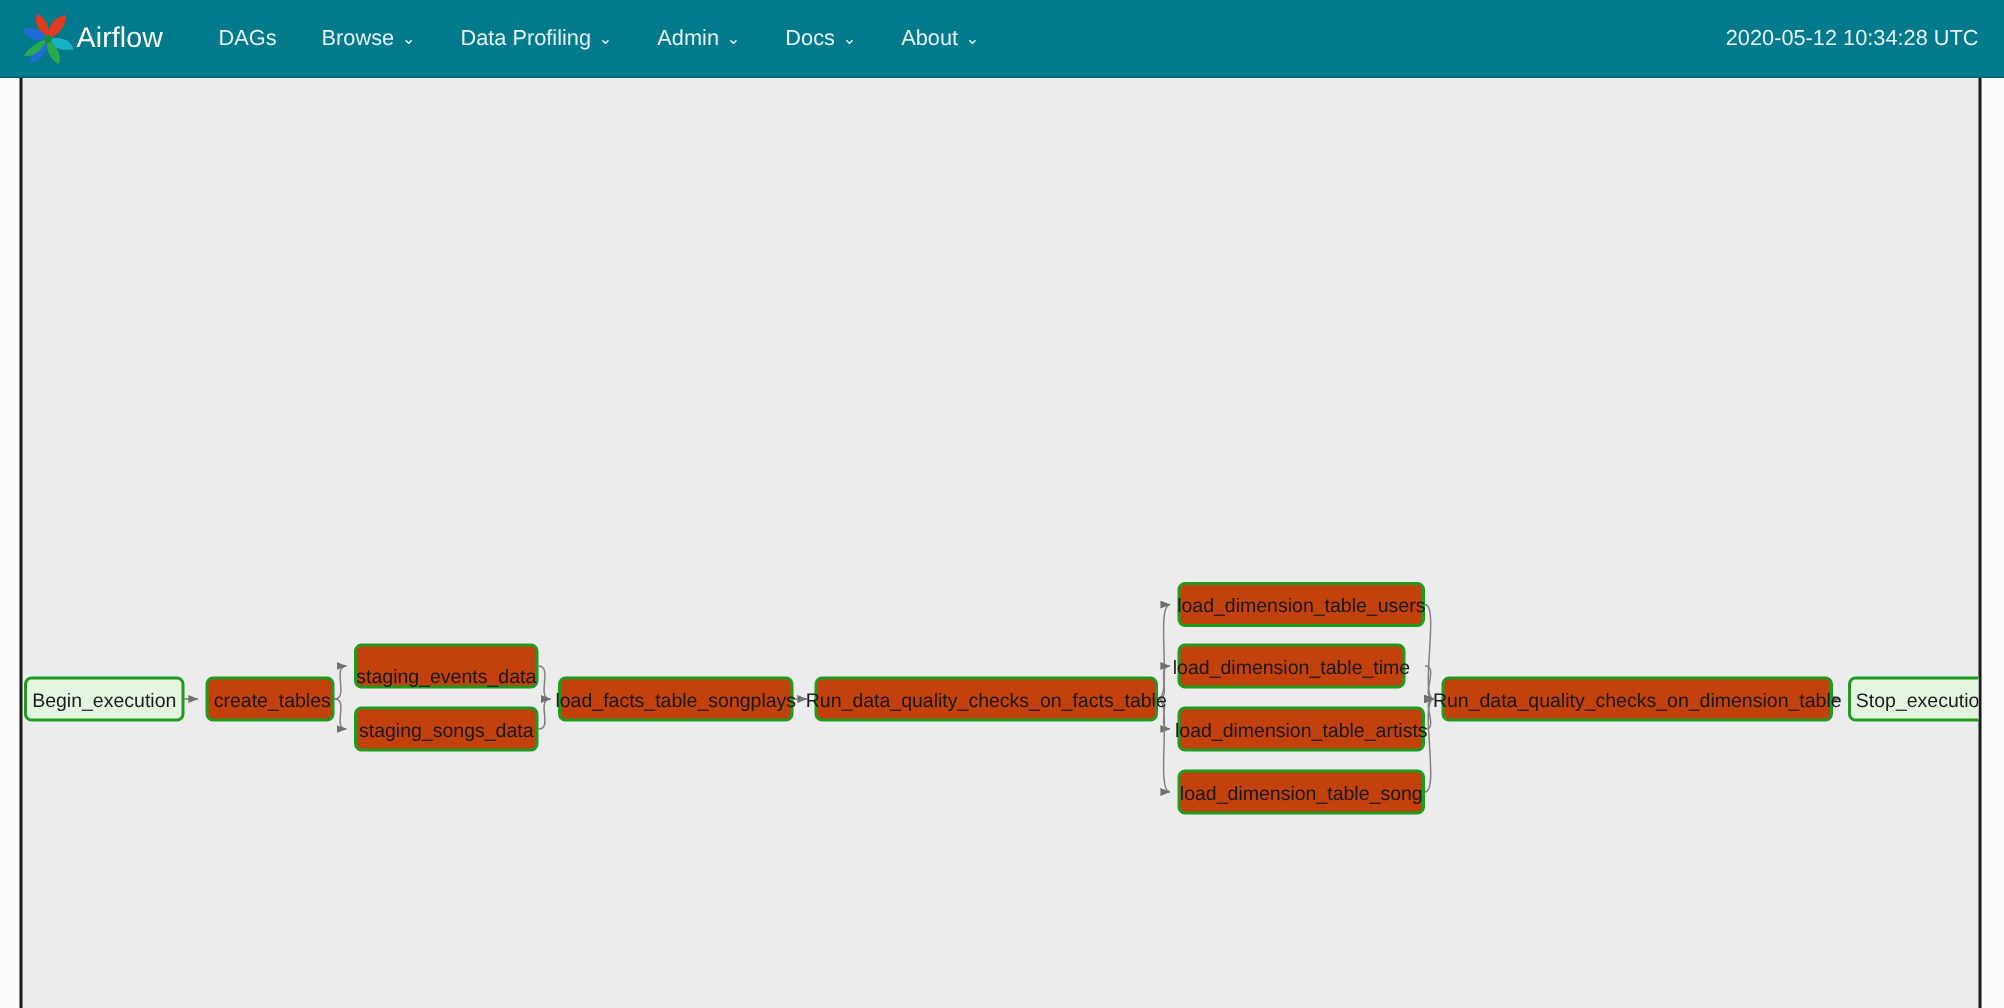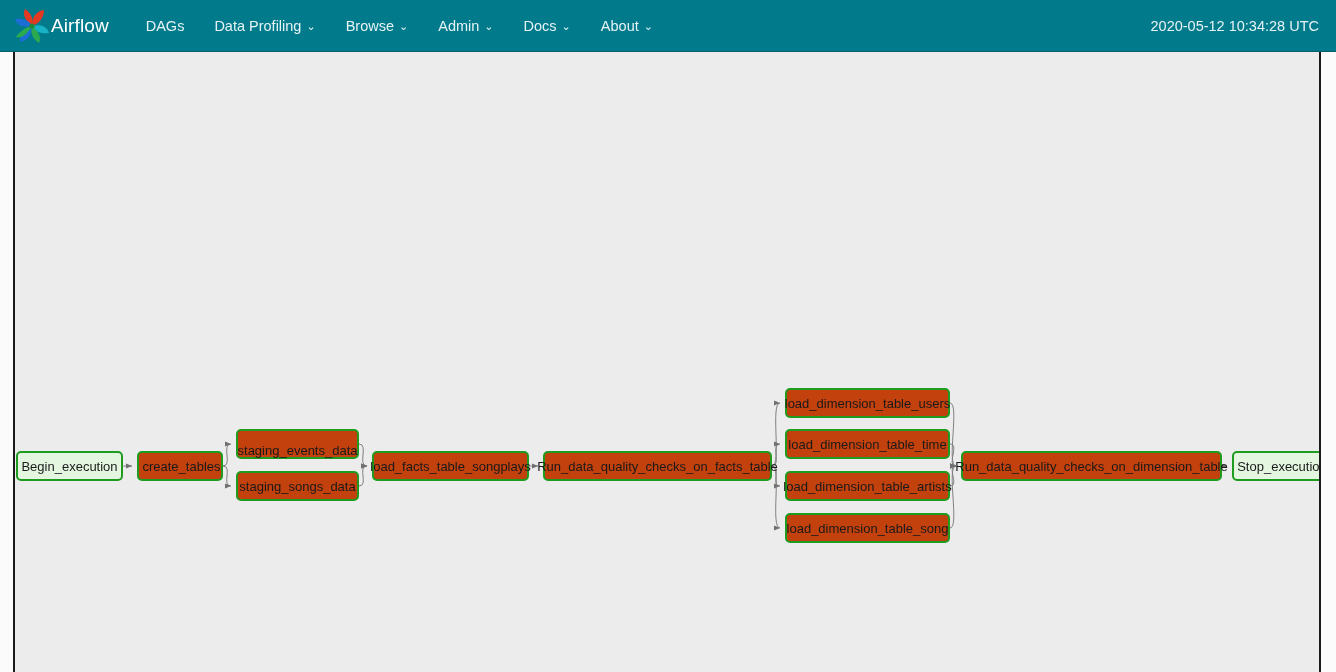--- a/index.html
+++ b/index.html
@@ -145,24 +145,24 @@
         <circle cx="18" cy="18" r="2.6" fill="#1b8a3f"></circle>
       </svg>
     </span>
     <span id="brand-text">Airflow</span>
   </a>
 
   <a class="nav-item">
     <span>DAGs</span>
   </a>
   <a class="nav-item">
+    <span>Browse</span><span class="caret">⌄</span>
+  </a>
+  <a class="nav-item">
     <span>Data Profiling</span><span class="caret">⌄</span>
-  </a>
-  <a class="nav-item">
-    <span>Browse</span><span class="caret">⌄</span>
   </a>
   <a class="nav-item">
     <span>Admin</span><span class="caret">⌄</span>
   </a>
   <a class="nav-item">
     <span>Docs</span><span class="caret">⌄</span>
   </a>
   <a class="nav-item">
     <span>About</span><span class="caret">⌄</span>
   </a>
@@ -211,21 +211,21 @@
         </div>
         <div class="node" style="left: 357px; top: 399px; width: 157px;">
           <span class="node-label">load_facts_table_songplays</span>
         </div>
         <div class="node" style="left: 528px; top: 399px; width: 229px;">
           <span class="node-label">Run_data_quality_checks_on_facts_table</span>
         </div>
         <div class="node" style="left: 770px; top: 336px; width: 165px;">
           <span class="node-label">load_dimension_table_users</span>
         </div>
-        <div class="node" style="left: 770px; top: 377px; width: 165px;">
+        <div class="node" style="left: 770px; top: 377px; width: 152px;">
           <span class="node-label">load_dimension_table_time</span>
         </div>
         <div class="node" style="left: 770px; top: 419px; width: 165px;">
           <span class="node-label">load_dimension_table_artists</span>
         </div>
         <div class="node" style="left: 770px; top: 461px; width: 165px;">
           <span class="node-label">load_dimension_table_song</span>
         </div>
         <div class="node" style="left: 946px; top: 399px; width: 261px;">
           <span class="node-label">Run_data_quality_checks_on_dimension_table</span>

